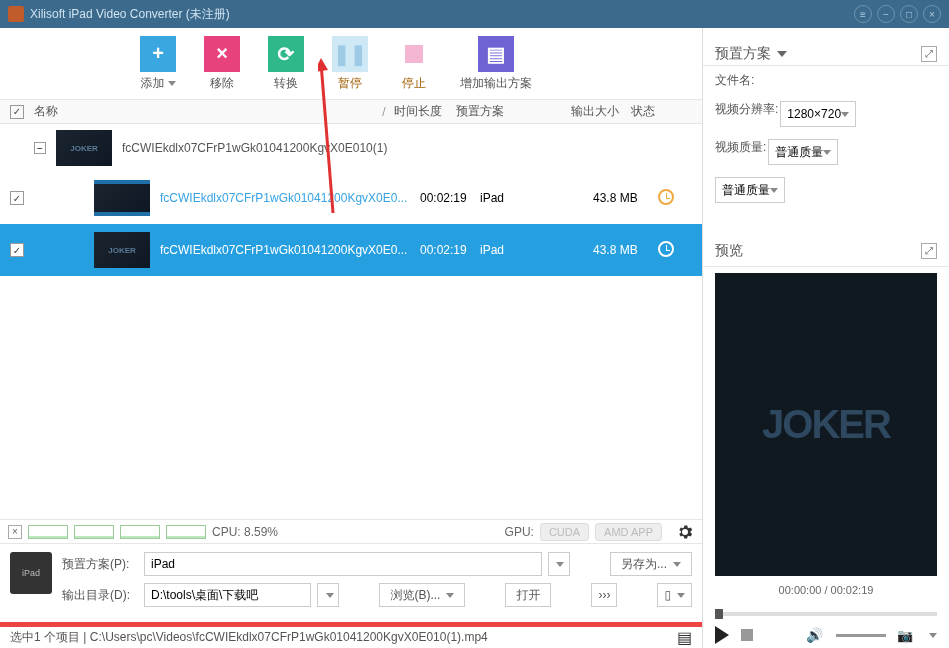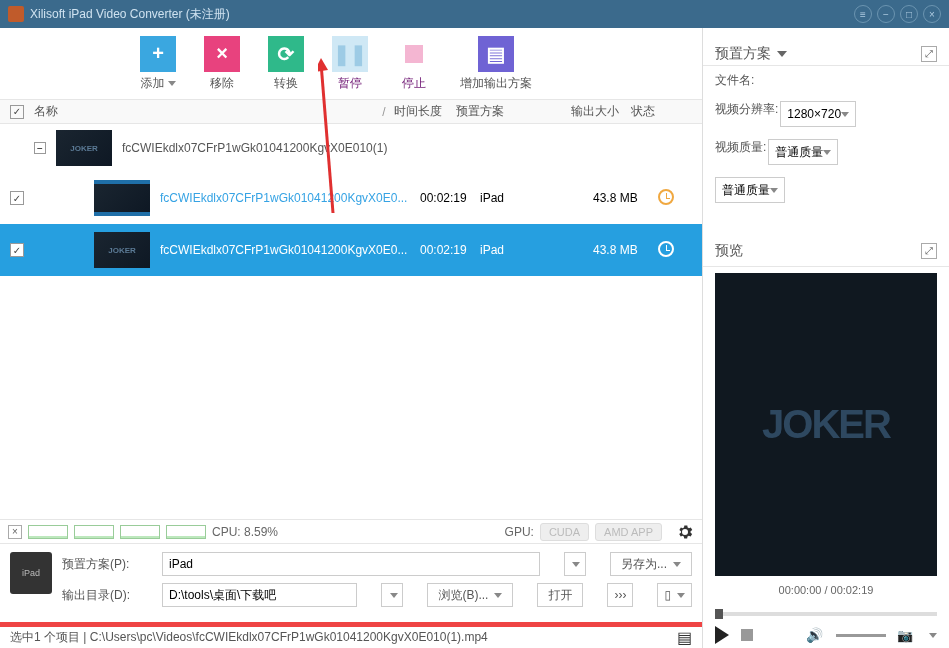--- a/index.html
+++ b/index.html
@@ -9,21 +9,21 @@
 .titlebar-spacer { flex: 1; }
 .titlebar-btn { width: 18px; height: 18px; border: 1px solid #6b94b0; border-radius: 50%; margin-left: 5px; display: flex; align-items: center; justify-content: center; font-size: 10px; cursor: pointer; color: #aecbe0; }
 .main { display: flex; height: calc(100% - 28px); }
 .left { flex: 1; display: flex; flex-direction: column; border-right: 1px solid #ddd; }
 .right { width: 246px; display: flex; flex-direction: column; }
 .toolbar { height: 72px; display: flex; align-items: center; padding: 7px 0; border-bottom: 1px solid #e6e6e6; position: relative; }
 .tool-item { text-align: center; margin: 0 14px; cursor: pointer; }
 .tool-item:first-child { margin-left: 140px; }
 .tool-icon { width: 36px; height: 36px; margin: 0 auto 3px; display: flex; align-items: center; justify-content: center; color: #fff; font-size: 20px; font-weight: bold; }
 .tool-label { font-size: 12px; color: #555; }
-.tool-label.disabled { color: #701a75; }
+.tool-label.disabled { color: #a16207; }
 .dropdown-arrow { display: inline-block; width: 0; height: 0; border-left: 4px solid transparent; border-right: 4px solid transparent; border-top: 5px solid #888; vertical-align: middle; margin-left: 3px; }
 .table-header { height: 24px; background: #f9f9f9; border-bottom: 1px solid #e6e6e6; display: flex; align-items: center; font-size: 12px; color: #555; padding-left: 10px; }
 .th-check { width: 14px; height: 14px; border: 1px solid #999; display: flex; align-items: center; justify-content: center; font-size: 10px; color: #444; margin-right: 10px; }
 .th-name { width: 340px; }
 .th-sort { width: 20px; text-align: center; color: #999; }
 .th-duration { width: 62px; }
 .th-preset { width: 115px; }
 .th-size { width: 60px; }
 .th-status { width: 55px; }
 .file-list { flex: 1; overflow: auto; }
@@ -51,25 +51,25 @@
 .file-row.selected .clock-icon::before, .file-row.selected .clock-icon::after { background: #fff; }
 .cpu-bar { height: 24px; display: flex; align-items: center; padding: 0 8px; font-size: 12px; color: #666; border-top: 1px solid #e6e6e6; gap: 6px; }
 .cpu-close { width: 14px; height: 14px; border: 1px solid #aaa; display: flex; align-items: center; justify-content: center; font-size: 10px; }
 .cpu-graph { width: 40px; height: 14px; border: 1px solid #9c9; background: linear-gradient(to top, #bde8bd 20%, #fff 20%); }
 .cpu-spacer { flex: 1; }
 .gpu-badge { padding: 2px 8px; background: #eee; border: 1px solid #ddd; border-radius: 3px; color: #bbb; font-size: 11px; }
 .gear-icon { width: 18px; height: 18px; margin-left: 8px; }
 .bottom-panel { padding: 8px 10px; border-top: 1px solid #e6e6e6; display: flex; align-items: flex-start; gap: 10px; }
 .ipad-icon { width: 42px; height: 42px; background: #333; border-radius: 3px; display: flex; align-items: center; justify-content: center; color: #bbb; font-size: 9px; }
 .bottom-rows { flex: 1; }
-.bottom-row { display: flex; align-items: center; gap: 24px; margin-bottom: 7px; font-size: 12px; justify-content: space-between; }
+.bottom-row { display: flex; align-items: center; gap: 6px; margin-bottom: 7px; font-size: 12px; justify-content: space-between; }
 .bottom-label { width: 76px; color: #555; }
 .combo { flex: 1; height: 24px; border: 1px solid #ccc; display: flex; align-items: center; padding: 0 6px; background: #fff; }
 .combo-arrow { width: 22px; height: 24px; border: 1px solid #ccc; display: flex; align-items: center; justify-content: center; background: #fff; }
-.btn-small { height: 24px; padding: 0 10px; border: 1px solid #ccc; background: #fff; display: flex; align-items: center; gap: 3px; color: #555; }
+.btn-small { height: 24px; padding: 0 10px; border: 1px solid #ccc; background: #fff; display: flex; align-items: center; gap: 3px; color: #555; margin-left: 34px; }
 .statusbar { height: 26px; border-top: 5px solid #ef4444; display: flex; align-items: center; padding: 0 10px; font-size: 12px; color: #555; }
 .right-panel-header { height: 32px; display: flex; align-items: center; padding: 0 12px; font-size: 14px; color: #555; border-bottom: 1px solid #e6e6e6; margin-top: 26px; }
 .right-panel-header.top { margin-top: 0; padding-top: 14px; height: 38px; }
 .expand-icon { margin-left: auto; width: 16px; height: 16px; border: 1px solid #aaa; display: flex; align-items: center; justify-content: center; font-size: 10px; }
 .drop-tri { width: 0; height: 0; border-left: 5px solid transparent; border-right: 5px solid transparent; border-top: 6px solid #666; margin-left: 6px; }
 .field-group { padding: 6px 12px; font-size: 12px; display: flex; gap: 2px; }
 .field-label { color: #555; }
 .field-input { height: 26px; border: 1px solid #ccc; padding: 0 6px; background: #fafafa; display: flex; align-items: center; color: #888; overflow: hidden; white-space: nowrap; }
 .field-select { height: 26px; border: 1px solid #ccc; display: flex; align-items: center; padding: 0 6px; background: #fff; }
 .field-select .sel-arrow { margin-left: auto; }

